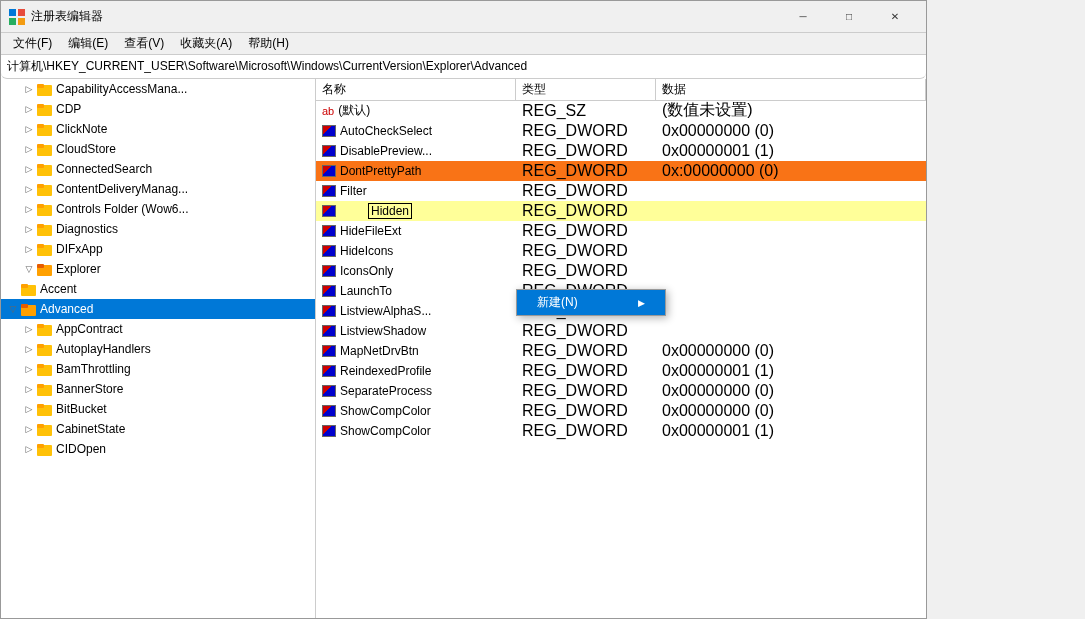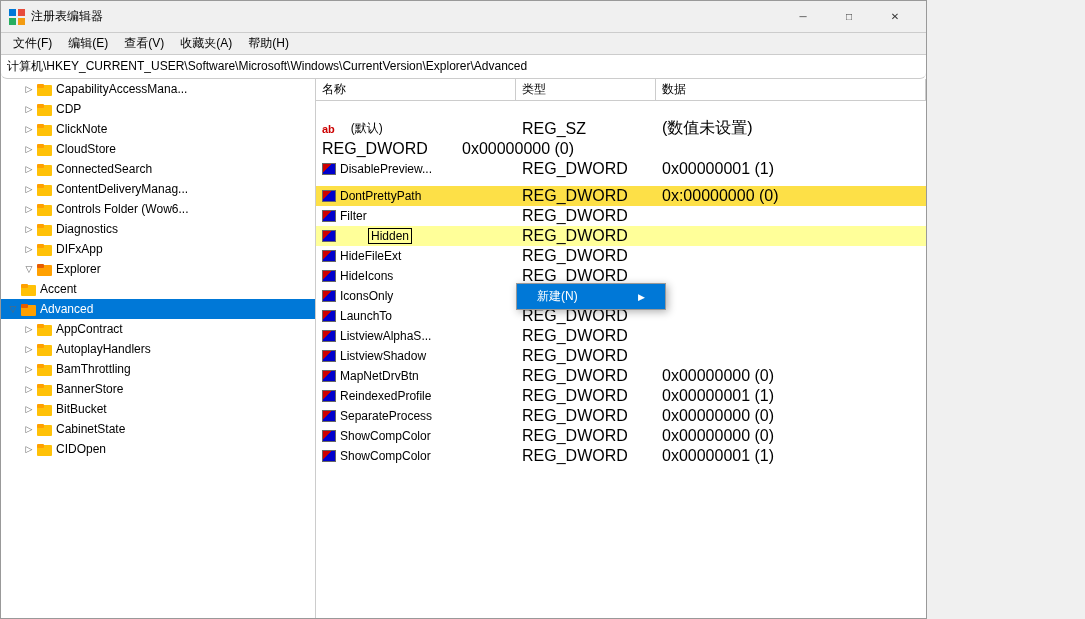--- a/index.html
+++ b/index.html
@@ -94,21 +94,20 @@
       overflow-x: hidden;
       background: #fff;
     }
     .right-panel {
       flex: 1;
       display: flex;
       flex-direction: column;
       overflow: hidden;
       background: #fff;
       position: relative;
-      gap: 18px;
     }
     .tree-item {
       display: flex;
       align-items: center;
       height: 20px;
       padding-left: 4px;
       cursor: pointer;
       white-space: nowrap;
       font-size: 12px;
       color: #000;
@@ -449,42 +448,46 @@
       <div class="reg-table-header">
         <div class="reg-table-header-cell col-name">名称</div>
         <div class="reg-table-header-cell col-type">类型</div>
         <div class="reg-table-header-cell col-data">数据</div>
       </div>
 
       <div class="right-panel-scroll">
 
         <div class="reg-row">
           <div class="reg-name-cell">
-            <span style="font-size:11px; color:#cc0000; font-weight:bold; margin-right:16px;">ab</span>
+            <span style="font-size:11px; color:#cc0000; font-weight:normal; margin-right:4px;">ab</span>
             <span>(默认)</span>
           </div>
           <div class="reg-cell col-type">REG_SZ</div>
           <div class="reg-cell col-data">(数值未设置)</div>
         </div>
 
         <div class="reg-row">
+          <div class="reg-name-cell">
+            <span style="display:inline-block;width:14px;height:12px;background:linear-gradient(135deg,#c00 0%,#c00 40%,#00c 40%,#00c 100%);margin-right:4px;border:1px solid #666;"></span>
+            <span>AutoCheckSelect</span>
+          </div>
           <div class="reg-cell col-type">REG_DWORD</div>
           <div class="reg-cell col-data">0x00000000 (0)</div>
         </div>
 
         <div class="reg-row">
           <div class="reg-name-cell">
             <span style="display:inline-block;width:14px;height:12px;background:linear-gradient(135deg,#c00 0%,#c00 40%,#00c 40%,#00c 100%);margin-right:4px;border:1px solid #666;"></span>
             <span>DisablePreview...</span>
           </div>
           <div class="reg-cell col-type">REG_DWORD</div>
           <div class="reg-cell col-data">0x00000001 (1)</div>
         </div>
 
-        <div class="reg-row" style="background:#fde047;margin-top:7px;">
+        <div class="reg-row" style="background:#f97316;">
           <div class="reg-name-cell">
             <span style="display:inline-block;width:14px;height:12px;background:linear-gradient(135deg,#c00 0%,#c00 40%,#00c 40%,#00c 100%);margin-right:4px;border:1px solid #666;"></span>
             <span>DontPrettyPath</span>
           </div>
           <div class="reg-cell col-type">REG_DWORD</div>
           <div class="reg-cell col-data">0x:00000000 (0)</div>
         </div>
 
         <div class="reg-row">
           <div class="reg-name-cell">
@@ -597,21 +600,21 @@
         <div class="reg-row">
           <div class="reg-name-cell">
             <span style="display:inline-block;width:14px;height:12px;background:linear-gradient(135deg,#c00 0%,#c00 40%,#00c 40%,#00c 100%);margin-right:4px;border:1px solid #666;"></span>
             <span>ShowCompColor</span>
           </div>
           <div class="reg-cell col-type">REG_DWORD</div>
           <div class="reg-cell col-data">0x00000001 (1)</div>
         </div>
       </div>
 
-      <div class="context-menu" style="top: 204px; left: 200px; width: 130px;">
+      <div class="context-menu" style="top: 210px; left: 200px; width: 130px;">
         <div class="context-menu-item highlighted">
           <span>新建(N)</span>
           <span class="chevron">▶</span>
         </div>
       </div>
 
     </div>
   </div>
 </div>
 

